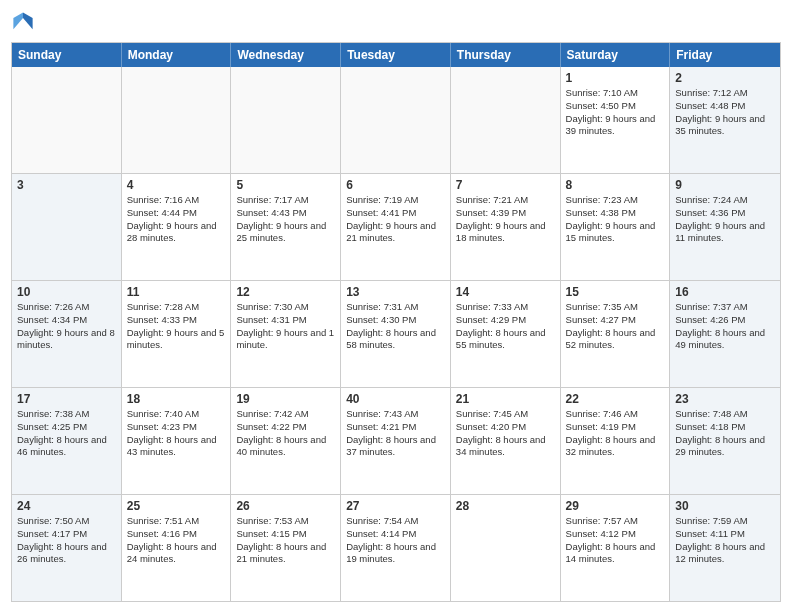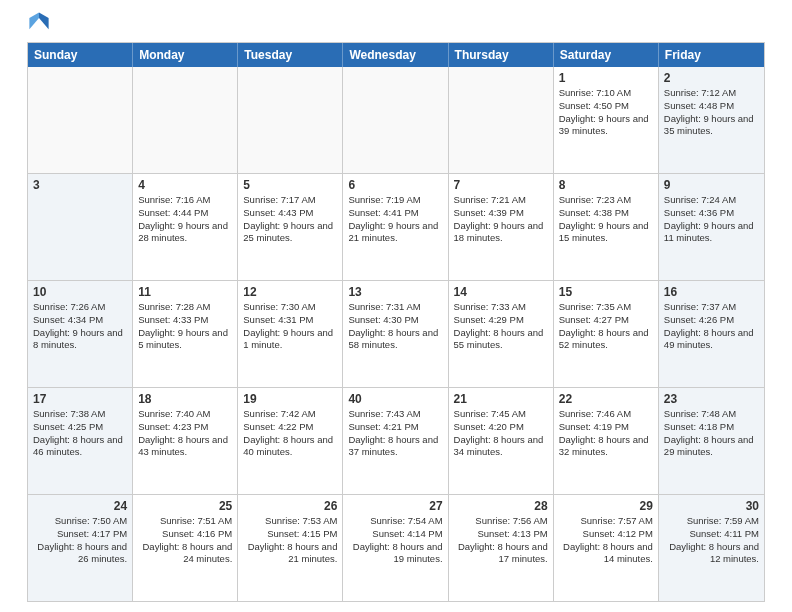--- a/index.html
+++ b/index.html
@@ -6,21 +6,21 @@
     body {
       font-family: Arial, sans-serif;
       background: #fff;
       width: 792px;
       height: 612px;
       overflow: hidden;
     }
     .page {
       width: 792px;
       height: 612px;
-      padding: 10px 27px;
+      padding: 10px 11px;
       display: flex;
       flex-direction: column;
     }
     .header {
       display: flex;
       justify-content: space-between;
       align-items: flex-start;
       margin-bottom: 8px;
     }
     .logo {
@@ -75,21 +75,21 @@
       flex: 1;
       display: flex;
       flex-direction: column;
     }
     .cal-row {
       display: grid;
       grid-template-columns: repeat(7, 1fr);
       flex: 1;
       border-bottom: 1px solid #ccc;
     }
-    .cal-row:last-child { border-bottom: none; text-align: right; }
+    .cal-row:last-child { border-bottom: none; }
     .cal-cell {
       padding: 4px 5px;
       border-right: 1px solid #ccc;
       font-size: 10px;
       color: #333;
       vertical-align: top;
       background: #fff;
     }
     .cal-cell:last-child { border-right: none; }
     .cal-cell.empty { background: #f9f9f9; }
@@ -124,22 +124,22 @@
     <div class="title-block">
       <div class="month-title"></div>
       <div class="subtitle"></div>
     </div>
   </div>
 
   <div class="calendar">
     <div class="cal-header" id="cal-header">
         <div class="cal-header-cell">Sunday</div>
         <div class="cal-header-cell">Monday</div>
+        <div class="cal-header-cell">Wednesday</div>
         <div class="cal-header-cell">Tuesday</div>
-        <div class="cal-header-cell">Wednesday</div>
         <div class="cal-header-cell">Thursday</div>
         <div class="cal-header-cell">Saturday</div>
         <div class="cal-header-cell">Friday</div>
       </div>
     <div class="cal-body" id="cal-body">
         <div class="cal-row">
           <div class="cal-cell empty"></div>
           <div class="cal-cell empty"></div>
           <div class="cal-cell empty"></div>
           <div class="cal-cell empty"></div>
@@ -332,24 +332,20 @@
           </div>
           <div class="cal-cell">
             <span class="day-num">27</span>
             <div class="day-info">Sunrise: 7:54 AM
 Sunset: 4:14 PM
 Daylight: 8 hours
 and 19 minutes.</div>
           </div>
           <div class="cal-cell">
             <span class="day-num">28</span>
-            <div class="day-info">Sunrise: 7:56 AM
-Sunset: 4:13 PM
-Daylight: 8 hours
-and 17 minutes.</div>
           </div>
           <div class="cal-cell">
             <span class="day-num">29</span>
             <div class="day-info">Sunrise: 7:57 AM
 Sunset: 4:12 PM
 Daylight: 8 hours
 and 14 minutes.</div>
           </div>
           <div class="cal-cell shaded">
             <span class="day-num">30</span>

